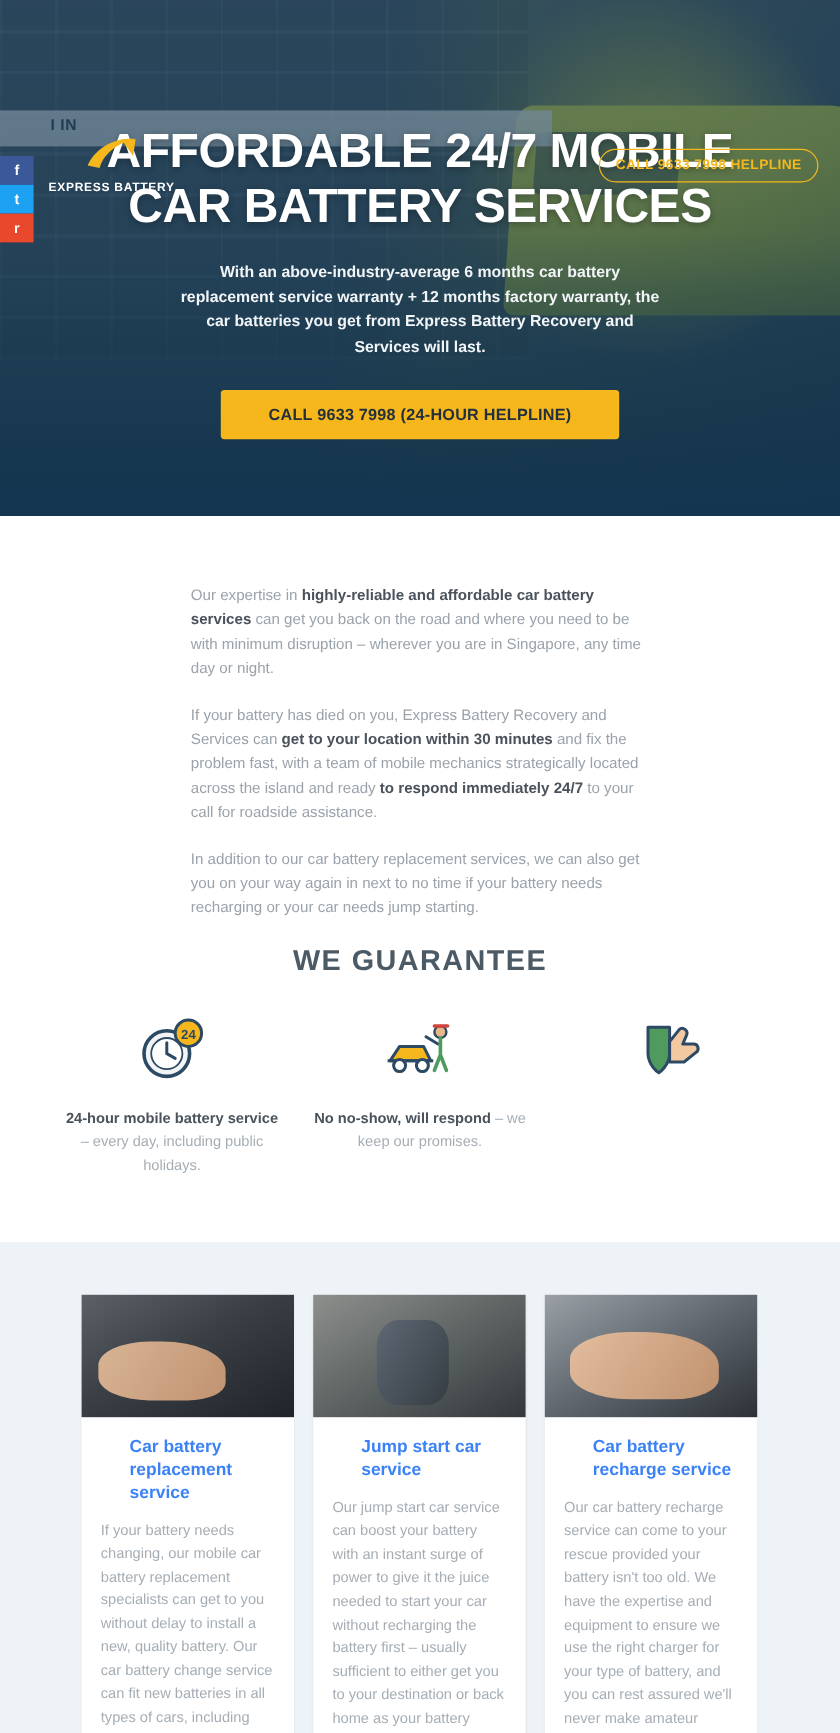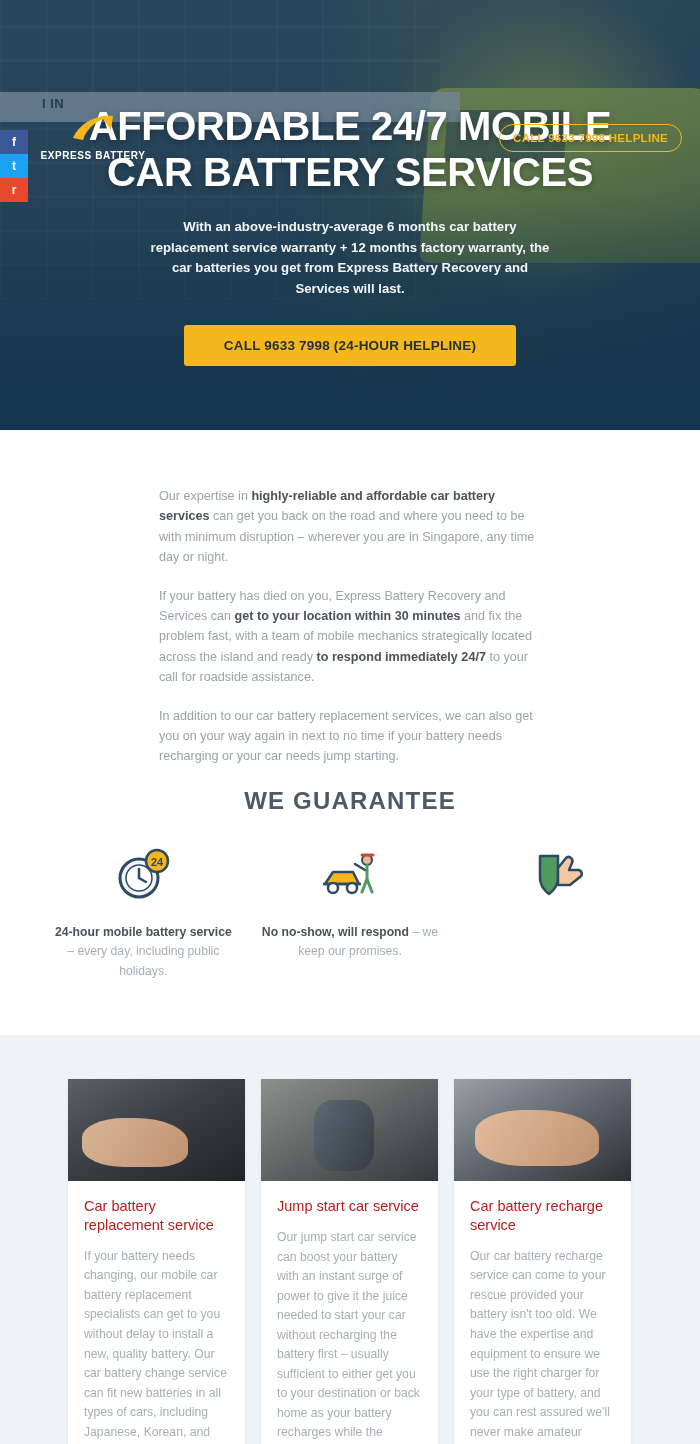--- a/index.html
+++ b/index.html
@@ -165,21 +165,21 @@
     content:"";
     position:absolute; left:8%; top:38%; width:60%; height:48%;
     background:linear-gradient(120deg,#e8c09c,#d19e78);
     border-radius:40% 50% 30% 40%;
     opacity:.9;
   }
   .c2:after { left:30%; top:20%; width:34%; height:70%; border-radius:30%; background:linear-gradient(120deg,#5c6673,#333a42); }
   .c3:after { left:12%; top:30%; width:70%; height:55%; background:linear-gradient(120deg,#edc3a0,#cf9b73); }
   .card-body { padding: 16px 16px 18px; }
   .card-h {
-    font-size:14.5px; color:#b91c1c; font-weight:400; line-height:1.3; margin-bottom:12px;
+    font-size:14.5px; color:#3b82f6; font-weight:700; line-height:1.3; margin-bottom:12px;margin-left:24px;
   }
   .card-p { font-size:12.2px; line-height:1.6; color:#a6aeb5; }
 </style>
 </head>
 <body>
 
 <div class="page">
 
   <section class="hero">
     <div class="hero-photo"></div>

